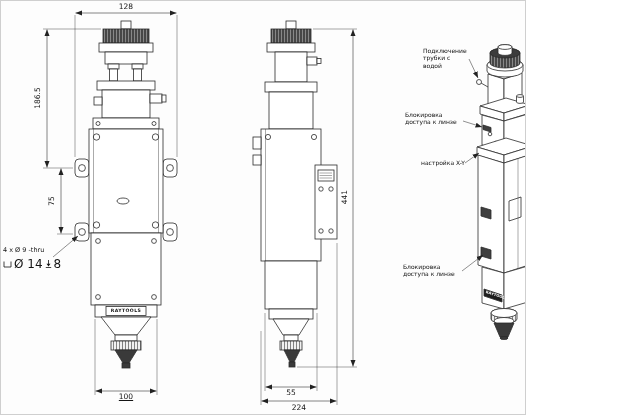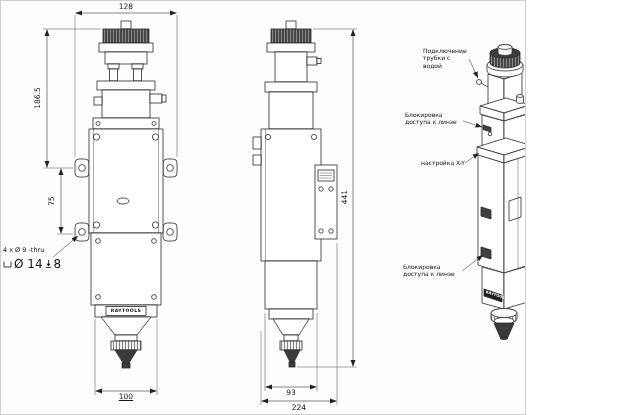--- a/index.html
+++ b/index.html
@@ -249,21 +249,21 @@
 <div class="lbl" style="left:105px; top:2px; width:40px;">128</div>
 
 <div class="lbl rot" style="left:18px; top:92px; width:40px; height:10px;">186.5</div>
 
 <div class="lbl rot" style="left:36px; top:195px; width:32px; height:10px;">75</div>
 
 <div class="lbl" style="left:105px; top:392px; width:40px;text-decoration:underline;">100</div>
 
 <div class="lbl rot" style="left:325px; top:191px; width:40px; height:10px;">441</div>
 
-<div class="lbl" style="left:274px; top:388px; width:32px;">93</div>
+<div class="lbl" style="left:274px; top:388px; width:32px;">55</div>
 
 <div class="lbl" style="left:278px; top:403px; width:40px;">224</div>
 
 <div class="note" style="left:2px; top:246px; width:74px;">4 x Ø 9 -thru</div>
 
 <div class="noterow" style="left:2px; top:257px;">
   <span><svg width="9" height="7" viewBox="0 0 9 7">
           <path d="M1,0.5 L1,6 L8,6 L8,0.5" fill="none" stroke="#111" stroke-width="0.8"></path>
         </svg></span>
   <span>Ø 14</span>

